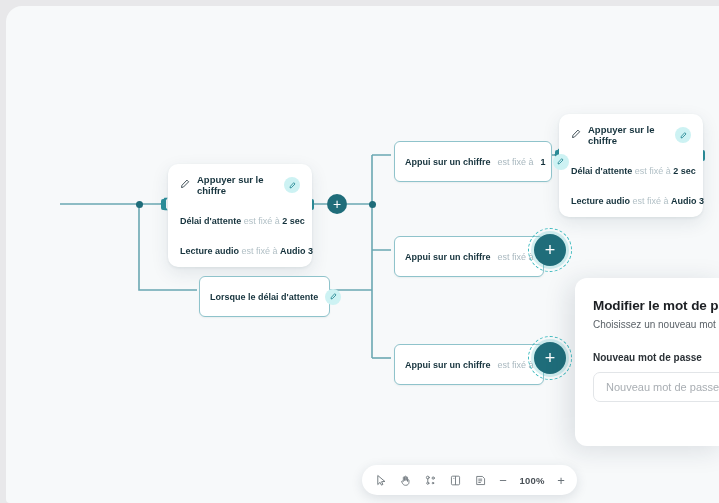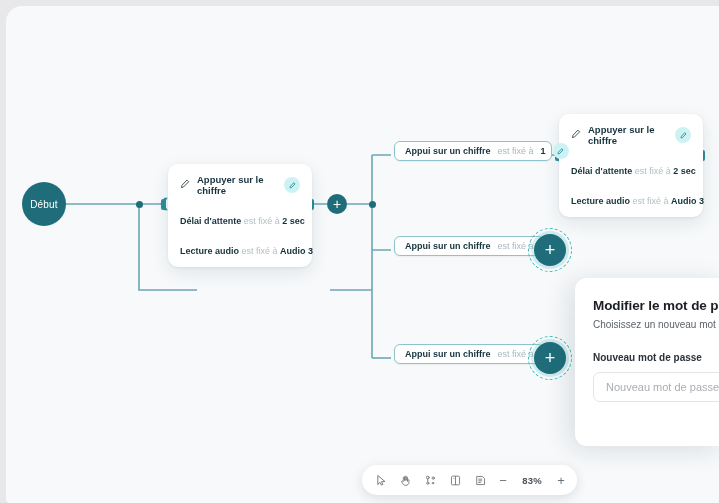--- a/index.html
+++ b/index.html
@@ -96,21 +96,21 @@
     font-size: 18px;
     line-height: 1;
     box-shadow: 0 0 0 3px rgba(57,185,189,.22);
   }
 
   
   .pill {
     background: #ffffff;
     border: 1px solid #8fc3cb;
     border-radius: 6px;
-    height: 20px;
+    height: 41px;
     display: flex;
     align-items: center;
     gap: 7px;
     padding: 0 6px 0 10px;
     font-size: 9px;
     color: #20303a;
     box-shadow: 0 1px 2px rgba(20,60,70,.06);
     white-space: nowrap;
   }
   .pill .lbl { font-weight: 600; color: #16333d; }
@@ -299,23 +299,20 @@
 
     <div class="anchor" style="left:130px; top:194.5px;"></div>
     <div class="anchor" style="left:362.5px; top:194.5px;"></div>
     <div class="handle-left" style="left:155px; top:192.5px;"></div>
     <div class="chev" style="left:153px; top:191px;">❮</div>
     <div class="handle-left" style="left:303px; top:192.5px;"></div>
     <div class="handle-left" style="left:549px; top:143.5px;"></div>
     <div class="chev" style="left:547px; top:142px;">❮</div>
     <div class="handle-left" style="left:694px; top:143.5px;"></div>
 
-    <div class="node start-node" style="left:16px; top:176px;">
-      <span>Début</span>
-    </div>
 
     <div class="node plus-node" style="left:321px; top:188px;">
       <span>+</span>
     </div>
 
     <div class="node detail-card" style="left:162px; top:158px; width:144px;">
       <div class="detail-head">
         <span class="pencil-outline">
           <svg width="10" height="10" viewBox="0 0 16 16" fill="none" stroke="#2b3b44" stroke-width="1.4" stroke-linecap="round" stroke-linejoin="round">
             <path d="M11.5 2.2 13.8 4.5 5.3 13 2.4 13.6 3 10.7z"></path>
@@ -359,20 +356,28 @@
         <span class="s">est fixé à</span>
         <span class="v">2 sec</span>
       </div>
       <div class="detail-row">
         <span class="k">Lecture audio</span>
         <span class="s">est fixé à</span>
         <span class="v">Audio 3</span>
       </div>
     </div>
 
+    <div class="node pill" style="left:193px; top:270px; width:131px;">
+      <span class="lbl">Lorsque le délai d'attente</span>
+      <span class="edit-chip">
+        <svg width="7" height="7" viewBox="0 0 16 16" fill="none" stroke="#18808c" stroke-width="1.8" stroke-linecap="round" stroke-linejoin="round">
+          <path d="M11.5 2.2 13.8 4.5 5.3 13 2.4 13.6 3 10.7z"></path>
+        </svg>
+      </span>
+    </div>
 
     <div class="node pill" style="left:388px; top:135px; width:158px;">
       <span class="lbl">Appui sur un chiffre</span>
       <span class="sep">est fixé à</span>
       <span class="val">1</span>
       <span class="edit-chip">
         <svg width="7" height="7" viewBox="0 0 16 16" fill="none" stroke="#18808c" stroke-width="1.8" stroke-linecap="round" stroke-linejoin="round">
           <path d="M11.5 2.2 13.8 4.5 5.3 13 2.4 13.6 3 10.7z"></path>
         </svg>
       </span>
@@ -443,17 +448,17 @@
     </div>
 
     <div class="tb-btn">
       <svg width="13" height="13" viewBox="0 0 24 24" fill="none" stroke="#6b7379" stroke-width="1.6" stroke-linejoin="round">
         <path d="M5 4.5h10.5L19.5 8.5v11H5z"></path>
         <path d="M8 9.5h7M8 12.6h7M8 15.7h4.5"></path>
       </svg>
     </div>
 
     <div class="tb-sign">−</div>
-    <div class="tb-zoom">83%</div>
+    <div class="tb-zoom">100%</div>
     <div class="tb-sign">+</div>
   </div>
 
 </div>
 
 </body></html>

